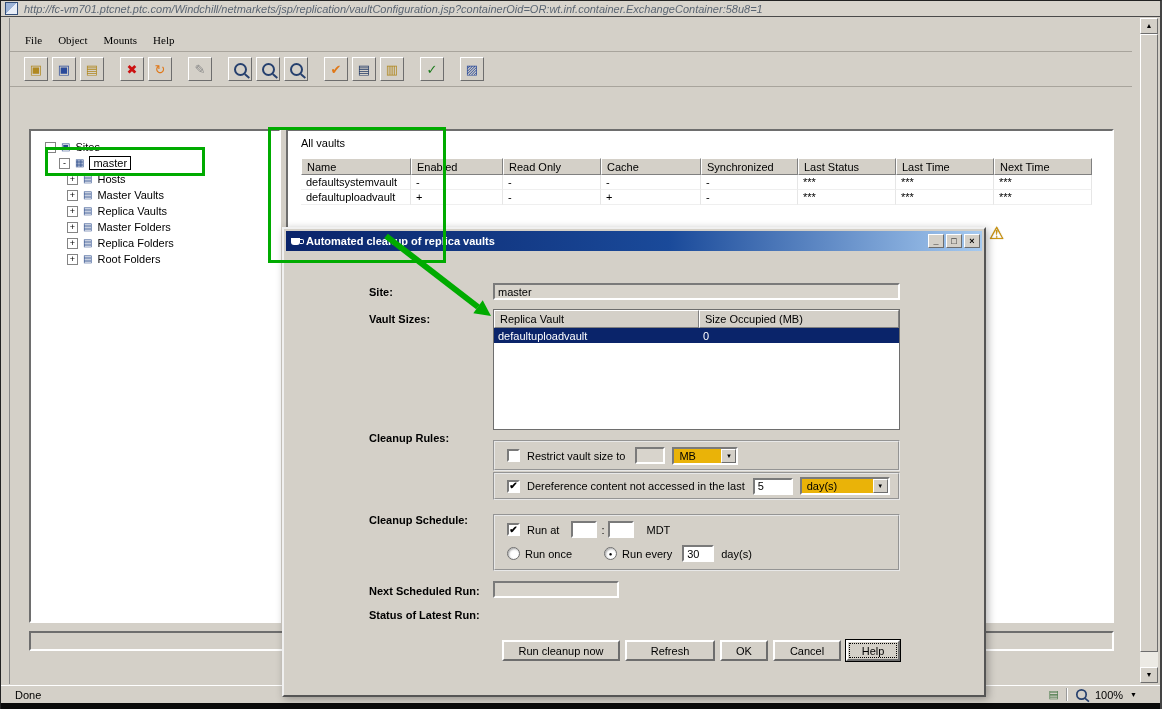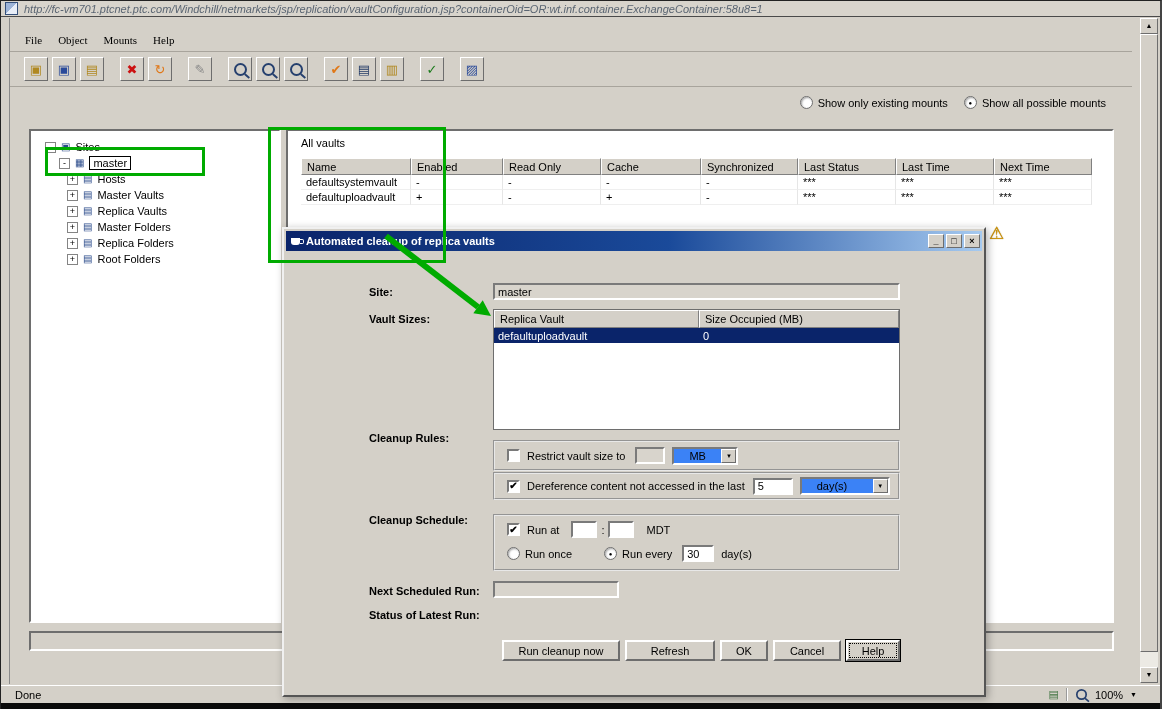--- a/index.html
+++ b/index.html
@@ -73,21 +73,21 @@
     border:1px solid #fff;border-left:none;border-radius:0 2px 2px 0;}
   .wbtns{margin-left:auto;display:flex;padding-right:2px;}
   .wbtn{width:16px;height:14px;background:#d4d0c8;border:1px solid;border-color:#fff #6d6d6d #6d6d6d #fff;
     margin-left:2px;font-size:9px;line-height:12px;text-align:center;color:#000;font-weight:bold;box-sizing:border-box;}
   .dlabel{position:absolute;font-weight:bold;white-space:nowrap;}
   .tfield{height:17px;border:2px solid;border-color:#7a7a7a #fff #fff #7a7a7a;background:#fff;
     font-family:"Liberation Sans",sans-serif;font-size:11px;padding:0 3px;box-sizing:border-box;}
   .greyfield{background:#d8d4cc;}
   .combo{display:flex;align-items:stretch;height:18px;border:2px solid;border-color:#7a7a7a #fff #fff #7a7a7a;
     background:#fff;box-sizing:border-box;}
-  .combo-txt{flex:1;padding:0 15px;display:flex;align-items:center;background:#3b82f6;}
+  .combo-txt{flex:1;padding:0 5px;display:flex;align-items:center;background:#eab308;}
   .combo-btn{width:15px;background:#d4d0c8;border:1px solid;border-color:#fff #6d6d6d #6d6d6d #fff;
     display:flex;align-items:center;justify-content:center;font-size:6px;box-sizing:border-box;}
   .cb{width:13px;height:13px;background:#fff;border:2px solid;border-color:#7a7a7a #fff #fff #7a7a7a;
     display:inline-flex;align-items:center;justify-content:center;font-size:10px;line-height:1;font-weight:bold;
     box-sizing:border-box;flex:0 0 auto;}
   .gbox{position:absolute;border:2px groove #e8e8e8;box-sizing:border-box;display:flex;align-items:center;padding-left:12px;}
   .vs-table{position:absolute;left:209px;top:80px;width:407px;border:1px solid #6e6e6e;background:#fff;box-sizing:border-box;}
   .vs-head{display:flex;height:18px;}
   .vs-row{display:flex;height:15px;background:#0a246a;color:#fff;}
   .vs-cell{padding-left:4px;display:flex;align-items:center;box-sizing:border-box;flex:0 0 auto;}
@@ -189,34 +189,20 @@
     <div class="tspace"></div>
     <div class="tbtn">
         <span class="tglyph c-green">✓</span>
       </div>
     <div class="tspace"></div>
     <div class="tbtn">
         <span class="tglyph c-blue">▨</span>
       </div>
   </div>
 
-  <div class="mountradios">
-    <span class="radiogroup">
-      <span class="rdo">
-          <span class="rdot"></span>
-        </span>
-      <span>Show only existing mounts</span>
-    </span>
-    <span class="radiogroup">
-      <span class="rdo">
-          <span class="rdot">●</span>
-        </span>
-      <span>Show all possible mounts</span>
-    </span>
-  </div>
 
   <div class="treepanel sunken">
     <div class="tree">
       <div class="trow lv0">
         <span class="tbox">-</span>
         <span class="ticon">▣</span>
         <span>Sites</span>
       </div>
       <div class="trow lv1">
         <span class="tbox">-</span>

